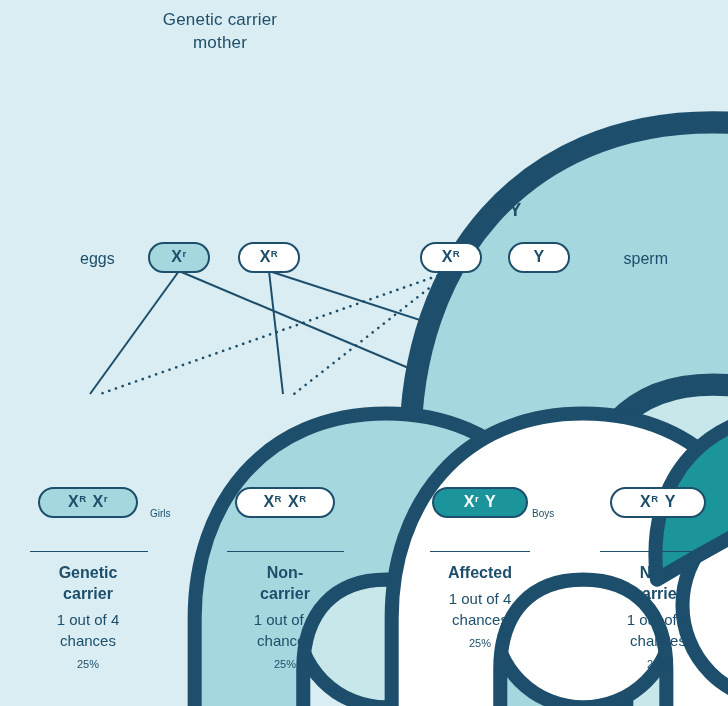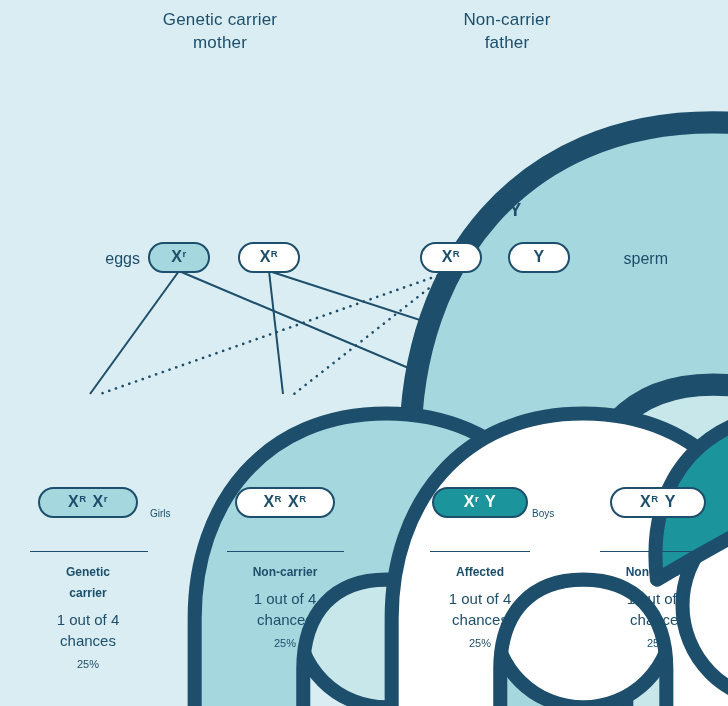--- a/index.html
+++ b/index.html
@@ -19,21 +19,21 @@
 
   .pill { position:absolute; height:31px; border:2.5px solid #1d4e6b; border-radius:17px;
           background:#ffffff; display:flex; align-items:center; justify-content:center;
           font-weight:bold; font-size:16px; color:#1d4e6b; letter-spacing:.5px; }
   .pill.teal { background:#a5d8de; }
   .pill.dark { background:#1b949c; color:#ffffff; }
 
   .rule { height:0; border-top:1.5px solid #1d4e6b; }
 
   .desc { width:120px; text-align:center; }
-  .desc .outcome { font-weight:bold; font-size:12px; line-height:21px; width:76px; margin:0 auto; }
+  .desc .outcome { font-weight:bold; font-size:16px; line-height:21px; width:76px; margin:0 auto; }
   .desc .odds { font-size:15px; line-height:21px; margin-top:5px; width:72px; margin-left:auto; margin-right:auto; }
   .desc .pct { font-size:11px; margin-top:7px; }
 </style>
 </head>
 <body>
 
 <div class="canvas">
 
   <svg class="layer" viewBox="0 0 728 706">
     <defs>
@@ -65,27 +65,26 @@
     <use href="#person-female" transform="translate(167,82) scale(1.5)" style="--hair:#a5d8de; --body:#a5d8de; --face:#c8e7ea; --line:#1d4e6b"></use>
     <use href="#person-male" transform="translate(430,82) scale(1.5)" style="--hair:#ffffff; --body:#ffffff; --face:#ffffff; --line:#1d4e6b"></use>
 
     <use href="#person-female" transform="translate(40.5,388) scale(0.95)" style="--hair:#a5d8de; --body:#a5d8de; --face:#c8e7ea; --line:#1d4e6b"></use>
     <use href="#person-female" transform="translate(237.5,388) scale(0.95)" style="--hair:#ffffff; --body:#ffffff; --face:#ffffff; --line:#1d4e6b"></use>
     <use href="#person-male" transform="translate(432.5,388) scale(0.95)" style="--hair:#1b949c; --body:#1b949c; --face:#ffffff; --line:#1d4e6b"></use>
     <use href="#person-male" transform="translate(610.5,388) scale(0.95)" style="--hair:#ffffff; --body:#ffffff; --face:#ffffff; --line:#1d4e6b"></use>
   </svg>
 
   <div class="abs title" style="left:150px; top:8px; width:140px;">Genetic carrier mother</div>
-  <div class="abs title" style="left:452px; top:8px; width:110px;">Non-carrier father</div>
 
   <div class="abs chest" style="left:445px; top:200px;">
     <span class="gt"><span>X</span><sup>R</sup></span><span class="gt"><span>Y</span><sup></sup></span>
   </div>
 
-  <div class="abs side-label" style="left:80px; top:249px; width:60px; text-align:right;">eggs</div>
+  <div class="abs side-label" style="left:80px; top:249px; width:60px; text-align:left;">eggs</div>
 
   <div class="pill teal" style="left:148px; top:242px; width:62px;">
     <span class="gt"><span>X</span><sup>r</sup></span>
   </div>
   <div class="pill" style="left:238px; top:242px; width:62px;">
     <span class="gt"><span>X</span><sup>R</sup></span>
   </div>
   <div class="pill" style="left:420px; top:242px; width:62px;">
     <span class="gt"><span>X</span><sup>R</sup></span>
   </div>

